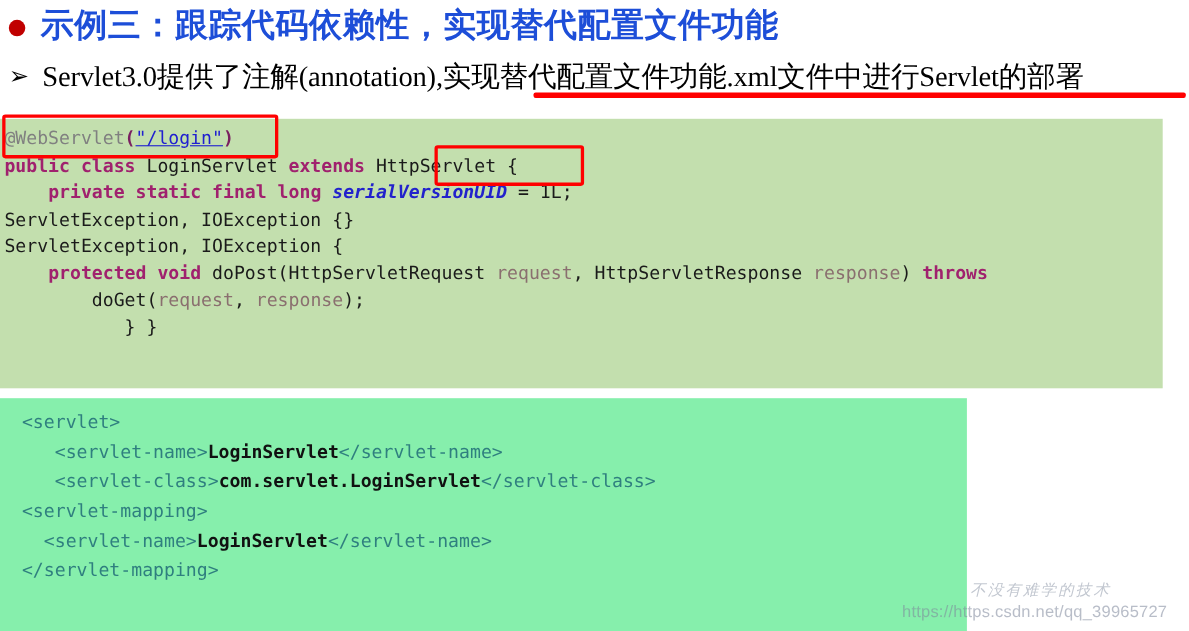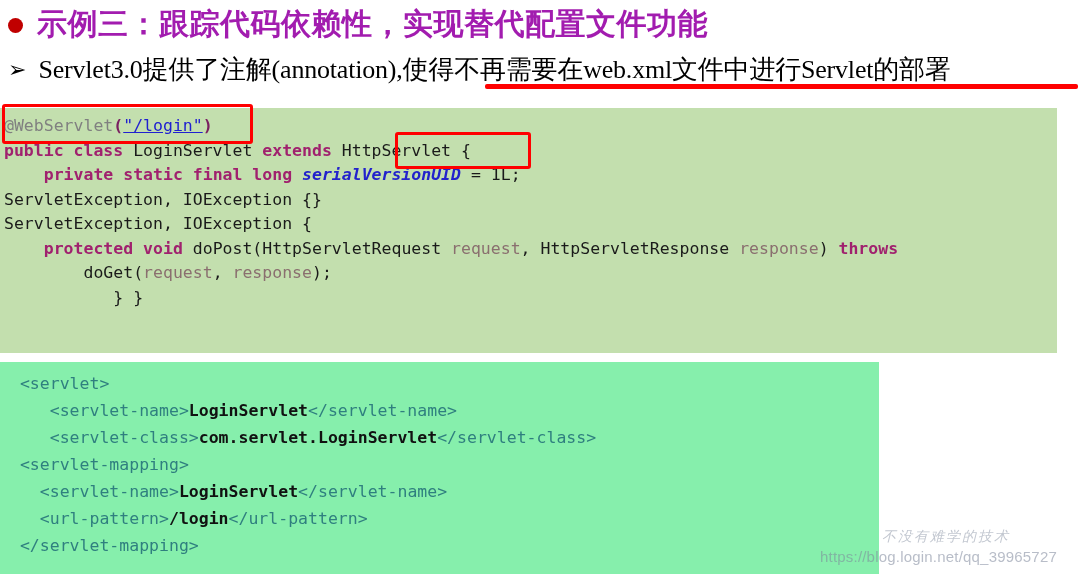--- a/index.html
+++ b/index.html
@@ -29,21 +29,21 @@
   .bullet-dot {
     width: 15px;
     height: 15px;
     border-radius: 50%;
     background: #c00000;
     flex: 0 0 auto;
     margin-right: 14px;
     margin-top: 2px;
   }
   .title-text {
-    color: #a21caf;
+    color: #1d4ed8;
     font-family: "Liberation Serif", serif;
     font-size: 30px;
     font-weight: bold;
     letter-spacing: 0.5px;
     line-height: 1;
   }
 
   .sub-line {
     position: absolute;
     left: 8px;
@@ -181,44 +181,43 @@
 </head>
 <body>
 
 <div class="title-line">
   <div class="bullet-dot"></div>
   <div class="title-text">示例三：跟踪代码依赖性，实现替代配置文件功能</div>
 </div>
 
 <div class="sub-line">
   <div class="arrow-marker">➢</div>
-  <div class="sub-text">Servlet3.0提供了注解(annotation),使得不再需要在web.xml文件中进行Servlet的部署</div>
+  <div class="sub-text">Servlet3.0提供了注解(annotation),实现替代配置文件功能.xml文件中进行Servlet的部署</div>
 </div>
 <div class="sub-underline"></div>
 
 <div class="code-block-java" id="java-block">
     <div class="code-line"><span class="tok-ann">@WebServlet</span><span class="tok-punct">(</span><span class="tok-str">"/login"</span><span class="tok-punct">)</span></div>
     <div class="code-line"><span class="tok-kw">public class </span><span class="tok-plain">LoginServlet </span><span class="tok-kw">extends </span><span class="tok-plain">HttpServlet </span><span class="tok-plain">{</span></div>
     <div class="code-line"><span class="tok-plain">    </span><span class="tok-kw">private static final long </span><span class="tok-field">serialVersionUID</span><span class="tok-plain"> = 1L;</span></div>
     <div class="code-line"><span class="tok-plain">ServletException, IOException {}</span></div>
     <div class="code-line"><span class="tok-plain">ServletException, IOException {</span></div>
     <div class="code-line"><span class="tok-plain">    </span><span class="tok-kw">protected void </span><span class="tok-plain">doPost(HttpServletRequest </span><span class="tok-param">request</span><span class="tok-plain">, HttpServletResponse </span><span class="tok-param">response</span><span class="tok-plain">) </span><span class="tok-kw">throws</span></div>
     <div class="code-line"><span class="tok-plain">        doGet(</span><span class="tok-param">request</span><span class="tok-plain">, </span><span class="tok-param">response</span><span class="tok-plain">);</span></div>
     <div class="code-line"><span class="tok-plain">           } }</span></div>
   </div>
 
 <div class="code-block-xml" id="xml-block">
     <div class="xml-line"><span class="tok-tag"> &lt;servlet&gt;</span></div>
     <div class="xml-line"><span class="tok-tag">    &lt;servlet-name&gt;</span><span class="tok-val">LoginServlet</span><span class="tok-tag">&lt;/servlet-name&gt;</span></div>
     <div class="xml-line"><span class="tok-tag">    &lt;servlet-class&gt;</span><span class="tok-val">com.servlet.LoginServlet</span><span class="tok-tag">&lt;/servlet-class&gt;</span></div>
     <div class="xml-line"><span class="tok-tag"> &lt;servlet-mapping&gt;</span></div>
     <div class="xml-line"><span class="tok-tag">   &lt;servlet-name&gt;</span><span class="tok-val">LoginServlet</span><span class="tok-tag">&lt;/servlet-name&gt;</span></div>
-    <div class="xml-line"><span class="tok-tag">   &lt;url-pattern&gt;</span><span class="tok-val">/login</span><span class="tok-tag">&lt;/url-pattern&gt;</span></div>
     <div class="xml-line"><span class="tok-tag"> &lt;/servlet-mapping&gt;</span></div>
   </div>
 
 <div class="anno-box" id="anno-webservlet"></div>
 <div class="anno-box" id="anno-httpservlet"></div>
 
 <div class="watermark">
   <div class="wm-cn">不没有难学的技术</div>
-  <div class="wm-url">https://blog.login.net/qq_39965727</div>
+  <div class="wm-url">https://https.csdn.net/qq_39965727</div>
 </div>
 
 </body></html>

